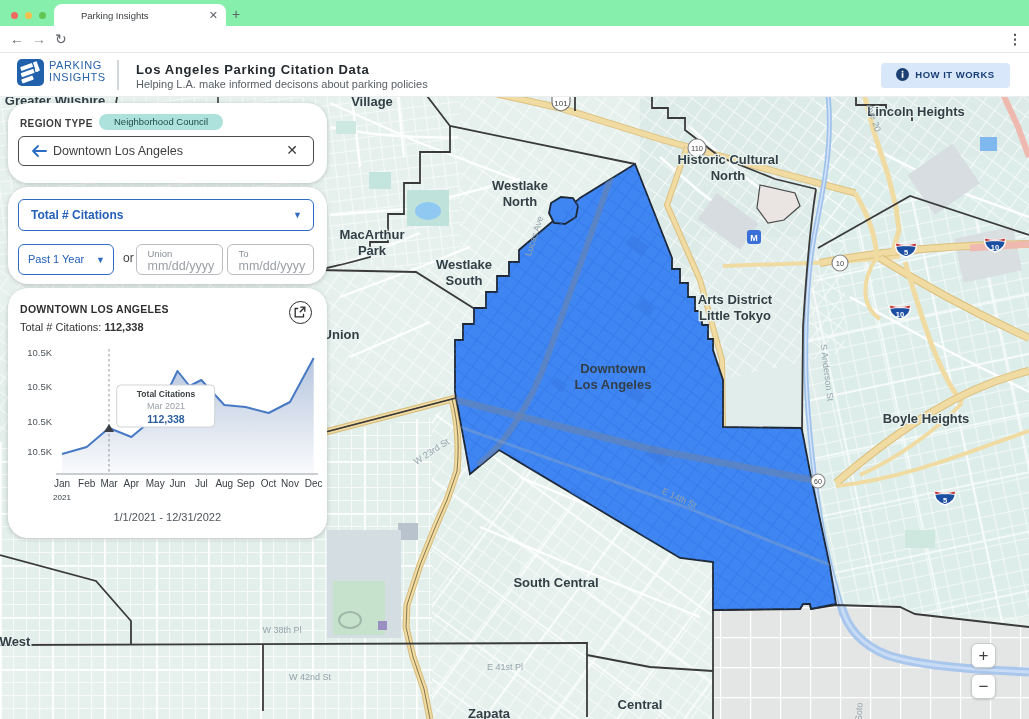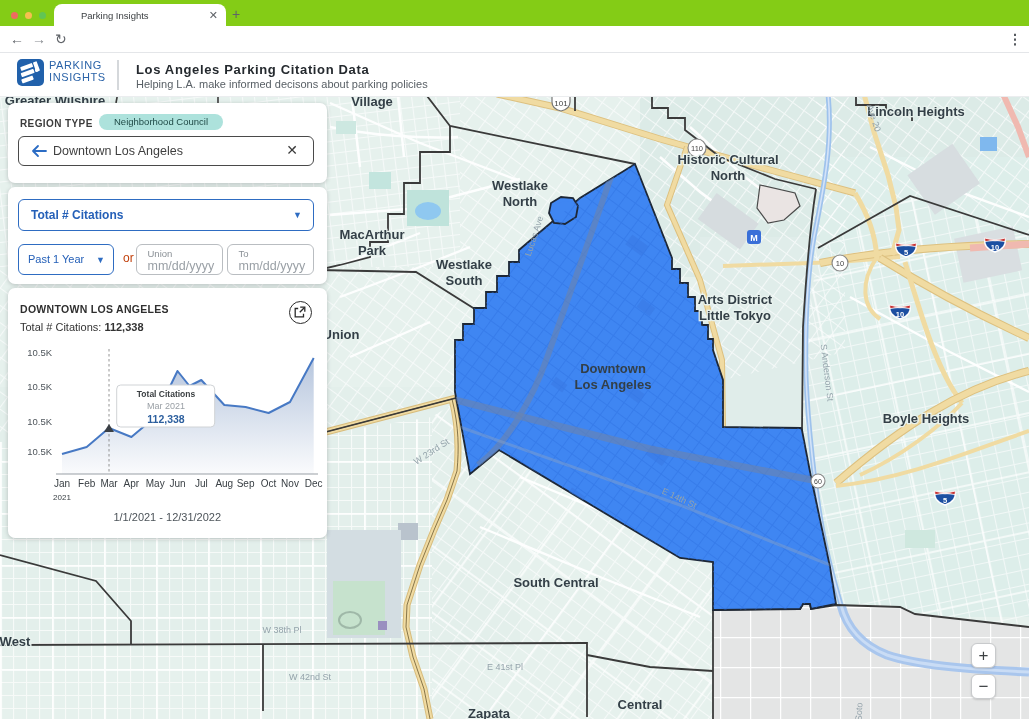--- a/index.html
+++ b/index.html
@@ -1,19 +1,19 @@
 <!DOCTYPE html>
 <html><head>
 <meta charset="utf-8">
 <style>
 *{margin:0;padding:0;box-sizing:border-box}
 html,body{width:1029px;height:719px;overflow:hidden;font-family:"Liberation Sans",sans-serif}
 #frame{position:relative;width:1029px;height:719px;background:#fff}
 
-#tabbar{position:absolute;left:0;top:0;width:1029px;height:26px;background:#84cc16}
+#tabbar{position:absolute;left:0;top:0;width:1029px;height:26px;background:#86efac}
 .tl{position:absolute;top:11.5px;width:7px;height:7px;border-radius:50%}
 #tab{position:absolute;left:54px;top:4px;width:172px;height:22px;background:#fff;border-radius:8px 8px 0 0;font-size:9.5px;color:#3c4043}
 #tab .ttl{position:absolute;left:27px;top:6px;white-space:nowrap}
 #tab .tx{position:absolute;right:8px;top:5px;font-size:11px;color:#5f6368}
 #newtab{position:absolute;left:232px;top:7px;font-size:14px;color:#5f6368;line-height:14px}
 #toolbar{position:absolute;left:0;top:26px;width:1029px;height:27px;background:#fff;border-bottom:1px solid #e4e6e9}
 .navic{position:absolute;top:0;height:27px;line-height:27px;color:#55595e;font-size:14px}
 #urlpill{position:absolute;left:79px;top:3.5px;width:917px;height:20px;background:#f0f1f3;border-radius:10px;font-size:11px;line-height:20px;color:#2d2f33}
 #urlpill .lock{position:absolute;left:10px;top:3.5px}
 #urlpill .u1{color:#7d838a}
@@ -24,36 +24,36 @@
 #logotxt{position:absolute;left:49px;top:6px;font-weight:normal;font-size:11px;line-height:12px;letter-spacing:.6px;color:#2b63a8}
 #hdiv{position:absolute;left:117px;top:7px;width:1.5px;height:30px;background:#d5d8db}
 #htitle{position:absolute;left:136px;top:9px;font-size:13px;letter-spacing:.65px;font-weight:bold;color:#24292e}
 #hsub{position:absolute;left:136px;top:25px;font-size:11px;color:#596066}
 #howbtn{position:absolute;left:881px;top:10px;width:129px;height:24.5px;background:#d9e7fa;border-radius:4px;color:#173f73;font-weight:bold;font-size:9.5px;letter-spacing:.5px;line-height:24.5px;text-align:center}
 
 #main{position:absolute;left:0;top:97px;width:1029px;height:622px;background:#e4efeb}
 #map{position:absolute;left:0;top:0}
 
 #sidebar{position:absolute;left:8px;top:6px;width:318.5px}
-.card{position:relative;background:#fff;border-radius:7px;box-shadow:0 1px 4px rgba(60,64,67,.28);margin-bottom:4px}
+.card{position:relative;background:#fff;border-radius:20px;box-shadow:0 1px 4px rgba(60,64,67,.28);margin-bottom:4px}
 #card1{height:80px}
 #card2{height:97px;}
 #card3{height:249.5px}
 .rt{position:absolute;left:12px;top:15px;font-size:10px;font-weight:bold;letter-spacing:.4px;color:#3c3c3c}
 .chip{position:absolute;left:91px;top:10.5px;height:16px;padding:0 15px;background:#ade2dc;border-radius:8px;font-size:9.5px;line-height:16px;color:#1f4a46}
 .search{position:absolute;left:10px;top:33px;width:296px;height:30px;border:1.5px solid #4a4a4a;border-radius:6px;background:#fff}
 .search .arr{position:absolute;left:11px;top:7px}
 .search .stx{position:absolute;left:34px;top:7px;font-size:12.5px;color:#3f3f3f}
 .search .sx{position:absolute;right:15px;top:5px;font-size:14px;color:#3a3a3a}
 .sel{position:absolute;left:10px;top:12px;width:296px;height:32px;border:1.5px solid #2e6cc2;border-radius:6px}
 .sel .stx{position:absolute;left:12px;top:8px;font-size:12px;font-weight:bold;color:#2560b8}
 .caret{position:absolute;right:11px;top:10px;color:#2e6cc2;font-size:9px}
 .pastbtn{position:absolute;left:10px;top:57px;width:96px;height:31px;border:1.5px solid #2e6cc2;border-radius:6px}
 .pastbtn .stx{position:absolute;left:9px;top:8px;font-size:11px;font-weight:normal;color:#2560b8}
-.orlbl{position:absolute;left:115px;top:64px;font-size:12px;color:#c2410c}
+.orlbl{position:absolute;left:115px;top:64px;font-size:12px;color:#404040}
 .dinp{position:absolute;top:57px;width:87.5px;height:31px;border:1.3px solid #b9bdc1;border-radius:6px}
 .dinp .lab{position:absolute;left:11px;top:3px;font-size:9.5px;color:#8a9096}
 .dinp .ph{position:absolute;left:11px;top:14px;font-size:12.5px;color:#9aa0a6}
 #from{left:127.5px}#to{left:218.5px}
 #c3title{position:absolute;left:12px;top:15px;font-size:10.5px;font-weight:bold;letter-spacing:.3px;color:#2f2f2f}
 #c3sub{position:absolute;left:12px;top:33px;font-size:11px;color:#333}
 #exp{position:absolute;left:281px;top:13px;width:23px;height:23px;border:1.6px solid #2b2b2b;border-radius:50%}
 #c3range{position:absolute;left:0;top:223px;width:100%;text-align:center;font-size:11px;color:#4c5359}
 #chart{position:absolute;left:0;top:46.5px}
 
@@ -88,20 +88,25 @@
         <rect x="-9.6" y="-2.6" width="13.5" height="4.2" rx="0.8"></rect>
         <rect x="-11.2" y="3.4" width="12" height="4.2" rx="0.8"></rect>
         <rect x="5.6" y="-8.6" width="4" height="10" rx="0.8"></rect>
         <rect x="5" y="-1.5" width="4" height="3" rx="0.8"></rect>
       </g>
         </svg></div>
     <div id="logotxt">PARKING<br>INSIGHTS</div>
     <div id="hdiv"></div>
     <div id="htitle">Los Angeles Parking Citation Data</div>
     <div id="hsub">Helping L.A. make informed decisons about parking policies</div>
+    <div id="howbtn"><svg width="13" height="13" viewBox="0 0 13 13" style="vertical-align:-2.5px;margin-right:6px">
+          <circle cx="6.5" cy="6.5" r="6.5" fill="#1b3f72"></circle>
+          <rect x="5.7" y="5.2" width="1.7" height="4.6" fill="#fff"></rect>
+          <rect x="5.7" y="2.8" width="1.7" height="1.7" fill="#fff"></rect>
+        </svg>HOW IT WORKS</div>
   </div>
   <div id="main">
     <svg id="map" width="1029" height="622" viewBox="0 0 1029 622">
 <defs>
 <pattern id="g0" width="13" height="13" patternUnits="userSpaceOnUse">
  <path d="M0 0.5H13M0.5 0V13" stroke="#fbfdfc" stroke-width="1.2" opacity="0.8"></path>
 </pattern>
 <pattern id="ga0" width="52" height="52" patternUnits="userSpaceOnUse">
  <path d="M0 1H52M1 0V52" stroke="#ffffff" stroke-width="2.2" opacity="0.9"></path>
 </pattern>

